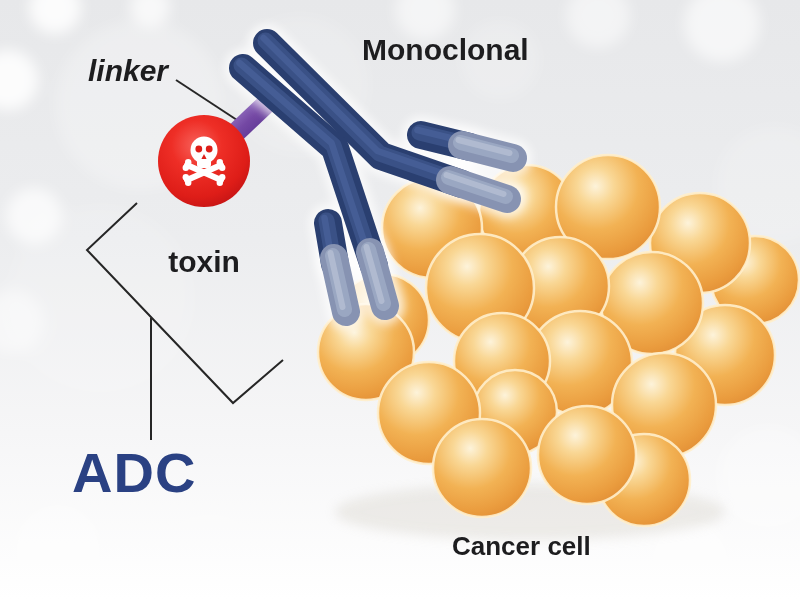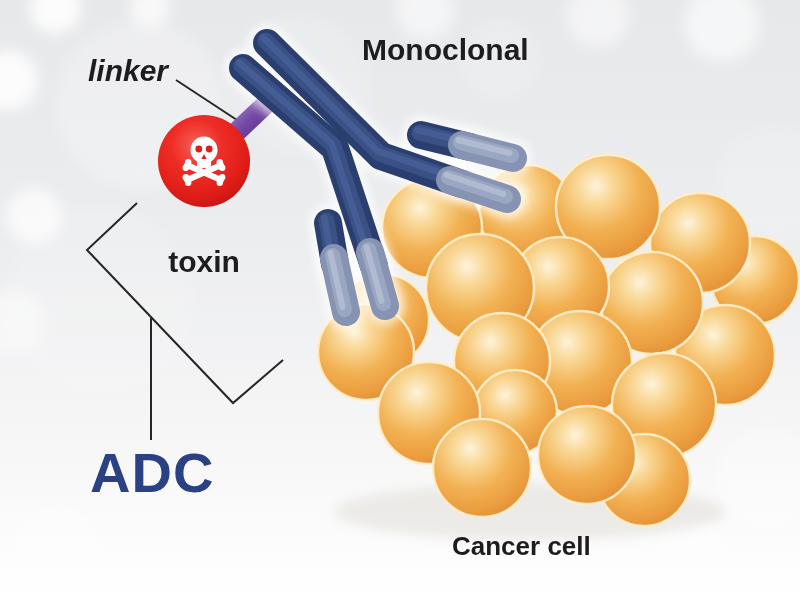--- a/index.html
+++ b/index.html
@@ -6,21 +6,21 @@
   .stage{
     position:relative;width:800px;height:600px;overflow:hidden;
     font-family:"Liberation Sans","DejaVu Sans",sans-serif;
     background:linear-gradient(180deg,#e7e8ea 0%,#ecedef 40%,#f6f6f7 72%,#ffffff 100%);
   }
   .stage svg{position:absolute;left:0;top:0;}
   .lbl{position:absolute;color:#1d1d1f;font-weight:600;white-space:nowrap;}
   #lbl-linker{left:88px;top:54px;font-size:30px;font-style:italic;}
   #lbl-mono{left:362px;top:32px;font-size:30px;line-height:36px;}
   #lbl-toxin{left:154px;top:205px;width:100px;text-align:center;font-size:30px;margin-top:40px;}
-  #lbl-adc{left:90px;top:440px;font-size:56px;font-weight:bold;color:#2a4183;letter-spacing:1px;}
+  #lbl-adc{left:72px;top:440px;font-size:56px;font-weight:bold;color:#2a4183;letter-spacing:1px;}
   #lbl-cancer{left:452px;top:531px;font-size:26px;}
 </style>
 </head>
 <body>
 
 <div class="stage">
   <svg id="art" width="800" height="600" viewBox="0 0 800 600">
     <defs>
       <radialGradient id="cellGrad" cx="0.38" cy="0.30" r="0.80">
         <stop offset="0" stop-color="#fdf3da"></stop>

